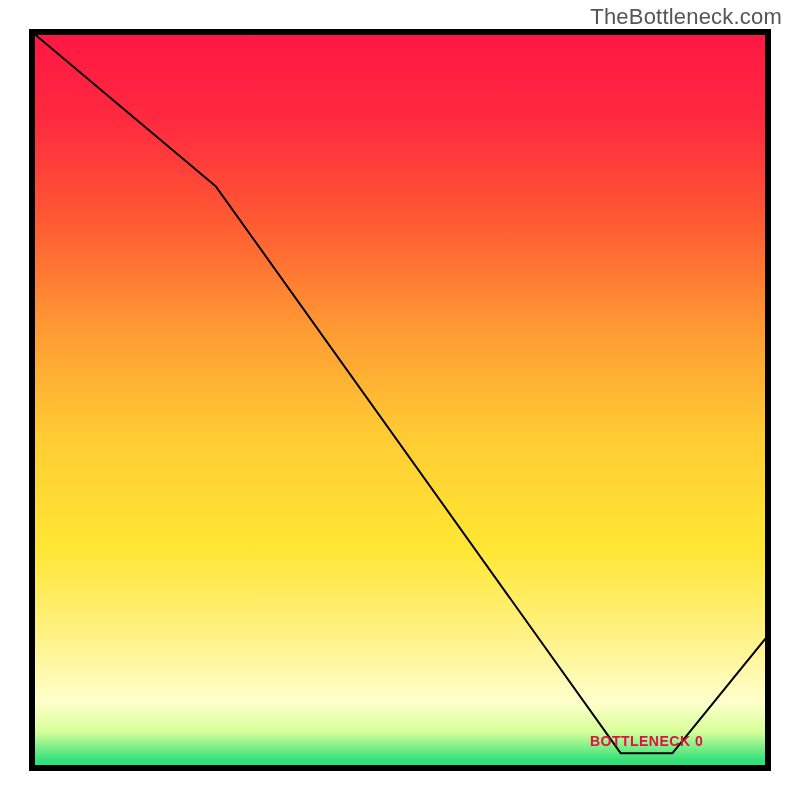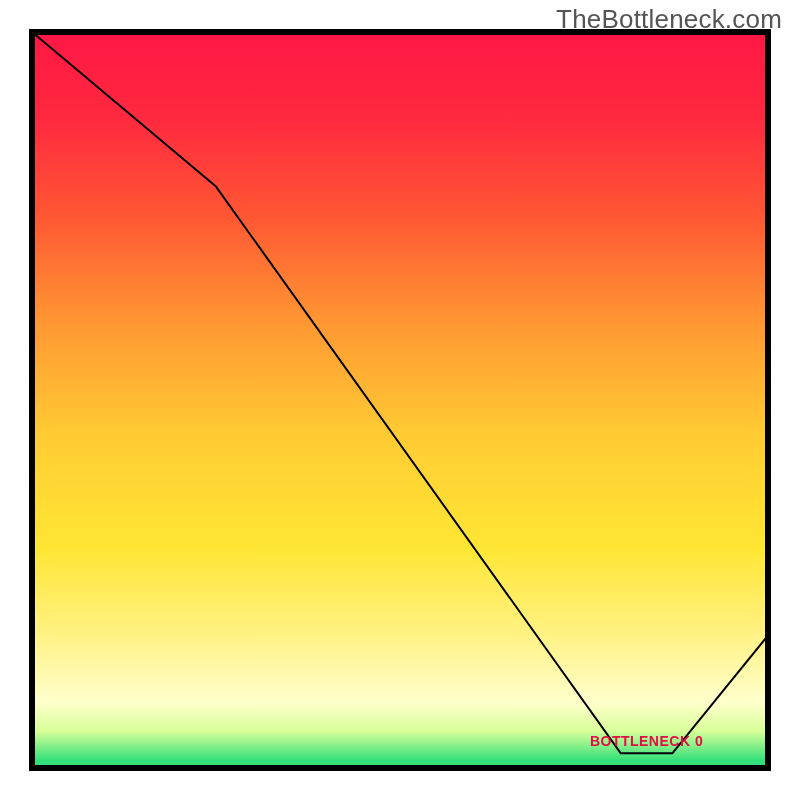--- a/index.html
+++ b/index.html
@@ -13,21 +13,21 @@
   .container {
     position: relative;
     width: 800px;
     height: 800px;
   }
   .watermark {
     position: absolute;
     top: 4px;
     right: 18px;
     color: #555;
-    font-size: 26px;
+    font-size: 22px;
     font-weight: 400;
     z-index: 10;
     letter-spacing: 0.2px;
   }
   svg.chart {
     position: absolute;
     top: 0;
     left: 0;
   }
   .marker-label {

